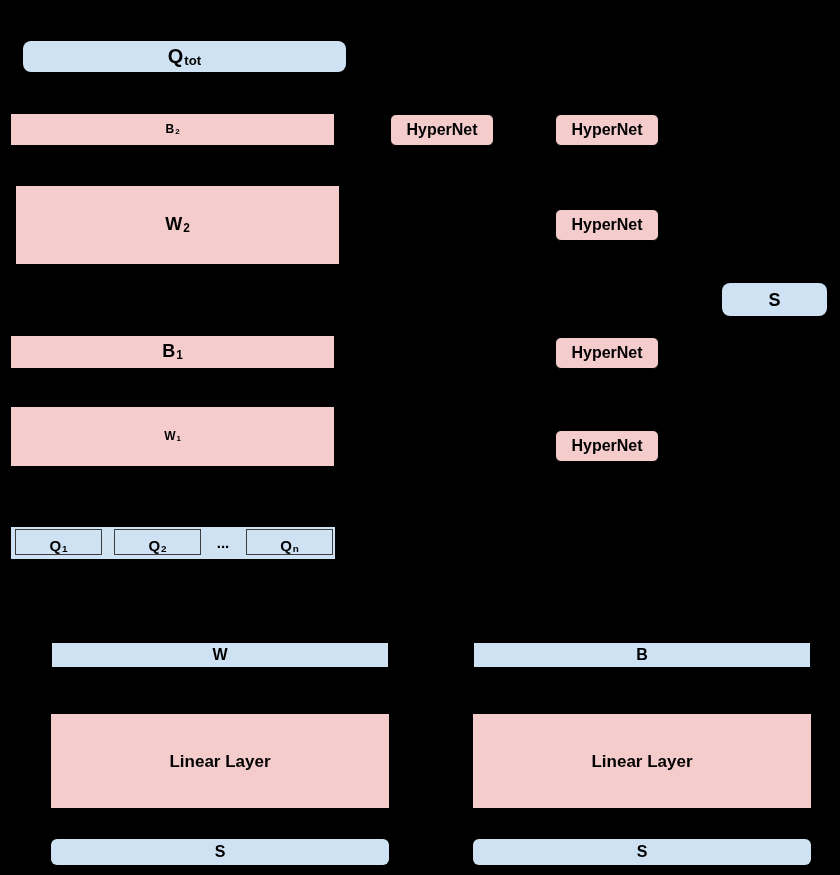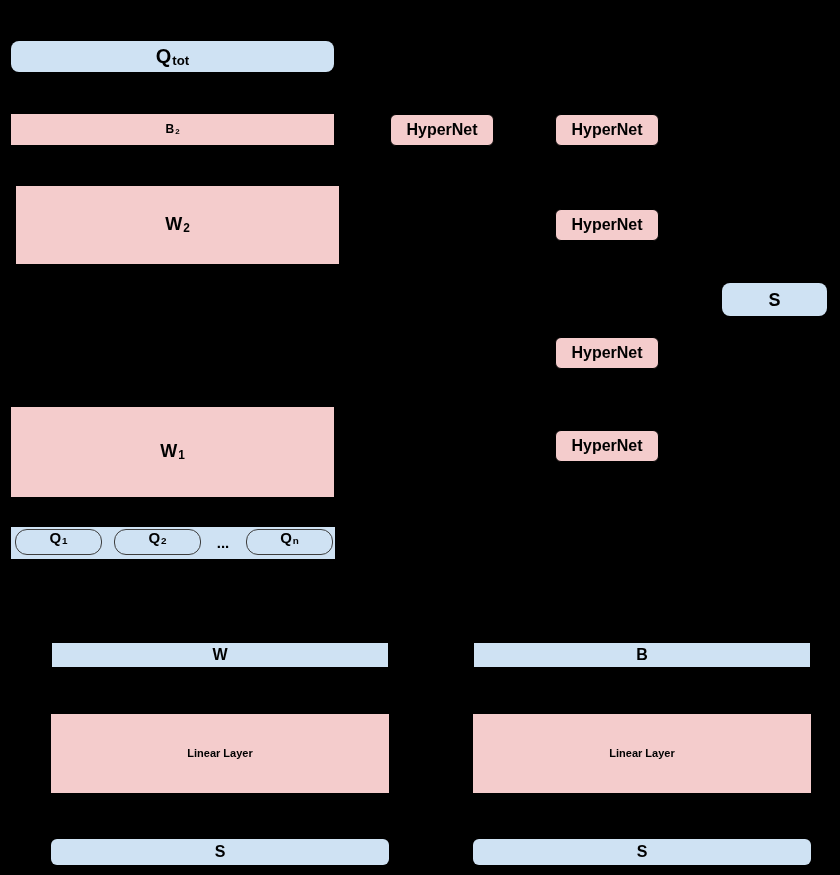--- a/index.html
+++ b/index.html
@@ -31,53 +31,53 @@
   .bordered { border: 1px solid #000; }
   .rounded { border-radius: 8px; }
 
   .sub {
     font-size: 0.66em;
     vertical-align: -0.12em;
     margin-left: 1px;
   }
 
   
-  .qtot-box { left: 11px; top: 41px;  width: 323px; height: 31px; font-size: 20px; }
+  .qtot-box { left: 23px; top: 41px;  width: 323px; height: 31px; font-size: 20px; }
   .b2-box   { left: 11px; top: 114px; width: 323px; height: 31px; font-size: 12px; }
   .w2-box   { left: 16px; top: 186px; width: 323px; height: 78px; font-size: 18px; }
   .b1-box   { left: 11px; top: 336px; width: 323px; height: 32px; font-size: 18px; }
-  .w1-box   { left: 11px; top: 407px; width: 323px; height: 90px; font-size: 18px; }
+  .w1-box   { left: 11px; top: 407px; width: 323px; height: 59px; font-size: 12px; }
 
   
   .hn { width: 104px; height: 32px; font-size: 16px; border-radius: 6px; }
   .hn-1 { left: 390px; top: 114px; }
   .hn-2 { left: 555px; top: 114px; }
   .hn-3 { left: 555px; top: 209px; }
   .hn-4 { left: 555px; top: 337px; }
   .hn-5 { left: 555px; top: 430px; }
 
   .state-box { left: 722px; top: 283px; width: 105px; height: 33px; font-size: 18px; }
 
   
   .agent-row { left: 11px; top: 527px; width: 324px; height: 32px; }
   .agent-q {
     position: absolute;
     top: 2px;
     width: 87px;
     height: 26px;
     box-sizing: border-box;
     display: flex;
-    align-items: flex-start;
+    align-items: flex-end;
     justify-content: center;
     font-weight: bold;
     font-size: 15px;
     color: var(--text, #000);
     background: var(--blue, #cfe2f3);
     border: 1.5px solid #3d3d3d;
-    border-radius: 12px;
+    border-radius: 0;
     line-height: 1;
   }
   .agent-q1 { left: 4px; }
   .agent-q2 { left: 103px; }
   .agent-qn { left: 235px; }
   .agent-dots {
     position: absolute;
     left: 197px;
     top: 2px;
     width: 30px;
@@ -87,21 +87,21 @@
     justify-content: center;
     font-weight: bold;
     font-size: 15px;
     color: var(--text, #000);
   }
 
   
   .bar { height: 26px; font-size: 16px; }
   .w-bar  { left: 51px;  top: 642px; width: 338px; }
   .b-bar  { left: 473px; top: 642px; width: 338px; }
-  .ll-box { top: 714px; width: 338px; height: 79px; font-size: 11px; }
+  .ll-box { top: 714px; width: 338px; height: 94px; font-size: 17px; }
   .ll-left  { left: 51px; }
   .ll-right { left: 473px; }
   .s-bar { top: 839px; width: 338px; height: 26px; font-size: 16px; border-radius: 6px; }
   .s-left  { left: 51px; }
   .s-right { left: 473px; }
 </style>
 </head>
 <body>
 
 <div id="canvas">
@@ -111,20 +111,23 @@
   </div>
 
   <div class="box pink b2-box">
     <span><span>B</span><span class="sub">2</span></span>
   </div>
 
   <div class="box pink w2-box">
     <span><span>W</span><span class="sub">2</span></span>
   </div>
 
+  <div class="box pink b1-box">
+    <span><span>B</span><span class="sub">1</span></span>
+  </div>
 
   <div class="box pink w1-box">
     <span><span>W</span><span class="sub">1</span></span>
   </div>
 
   <div class="box pink bordered hn hn-1">
     <span>HyperNet</span>
   </div>
   <div class="box pink bordered hn hn-2">
     <span>HyperNet</span>

